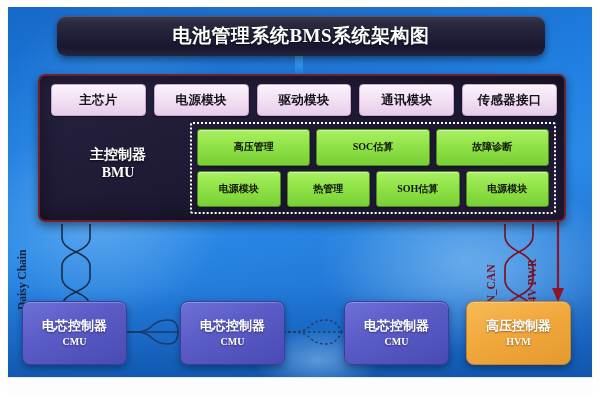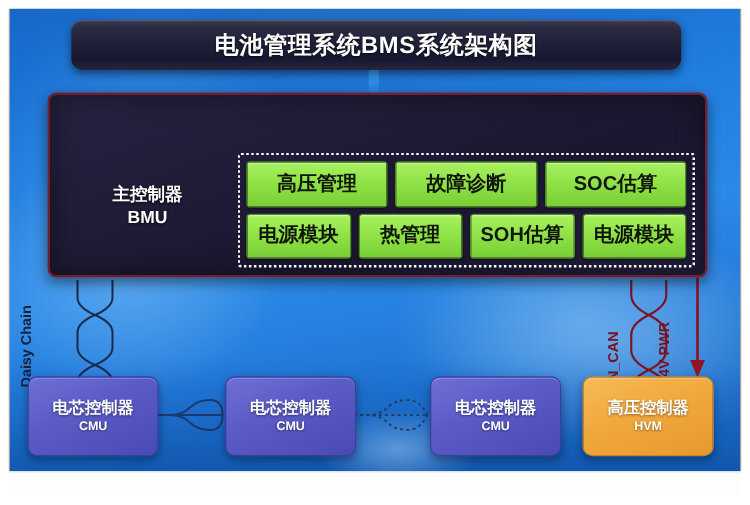--- a/index.html
+++ b/index.html
@@ -3,22 +3,23 @@
 <meta charset="utf-8">
 <style>
   html,body{margin:0;padding:0;background:#fff;}
   body{
     font-family:"Liberation Sans","DejaVu Sans",sans-serif;
   }
   #canvas{
     position:relative;
     width:600px;height:404px;
     overflow:hidden;
-    background:#a3a3a3;
+    background:#fef9c3;
     box-sizing:border-box;
+    font-family:Liberation Serif, serif;
   }
   
   #bg{
     position:absolute;left:8px;top:6px;width:584px;height:372px;
     background:
       radial-gradient(ellipse 240px 150px at 78% 68%, rgba(120,185,240,.55) 0%, rgba(120,185,240,0) 62%),
       radial-gradient(ellipse 200px 260px at 18% 42%, rgba(90,165,235,.45) 0%, rgba(90,165,235,0) 64%),
       radial-gradient(ellipse 420px 120px at 50% 4%, rgba(40,110,195,.75) 0%, rgba(40,110,195,0) 70%),
       linear-gradient(170deg,#1668c8 0%,#1d7bdd 26%,#2b8ae8 52%,#1f73d2 78%,#1a63bd 100%);
     overflow:hidden;
@@ -103,21 +104,21 @@
     padding:5px 5px;
     display:flex;flex-direction:column;gap:5px;
   }
   .func-row{display:flex;gap:6px;flex:1 1 0;}
   .func-box{
     flex:1 1 0;border-radius:3px;
     background:linear-gradient(180deg,#a9f061 0%,#8fe246 48%,#78cf35 100%);
     border:1px solid #4e8a1f;
     box-shadow:0 1px 2px rgba(0,0,0,.4), inset 0 1px 0 rgba(255,255,255,.45);
     display:flex;align-items:center;justify-content:center;
-    color:#10160a;font-size:16px;font-weight:bold;white-space:nowrap;
+    color:#10160a;font-size:10px;font-weight:bold;white-space:nowrap;
   }
 
   
   #links{position:absolute;left:0;top:0;width:600px;height:404px;pointer-events:none;}
 
   
   .vlabel{
     position:absolute;
     font-size:11.5px;font-weight:bold;white-space:nowrap;
     transform-origin:left bottom;
@@ -190,31 +191,38 @@
   </svg>
 
   <div class="title-link"></div>
 
   <div id="title-bar">
     <span id="title-text">电池管理系统BMS系统架构图</span>
   </div>
 
   <div id="bmu-panel">
 
+    <div id="module-row">
+      <div class="mod-box">主芯片</div>
+      <div class="mod-box">电源模块</div>
+      <div class="mod-box">驱动模块</div>
+      <div class="mod-box">通讯模块</div>
+      <div class="mod-box">传感器接口</div>
+    </div>
 
     <div id="bmu-label">
       <div>主控制器</div>
       <div>BMU</div>
     </div>
 
     <div id="func-grid">
       <div class="func-row">
         <div class="func-box">高压管理</div>
+        <div class="func-box">SOC估算</div>
         <div class="func-box">故障诊断</div>
-        <div class="func-box">SOC估算</div>
       </div>
       <div class="func-row">
         <div class="func-box">电源模块</div>
         <div class="func-box">热管理</div>
         <div class="func-box">SOH估算</div>
         <div class="func-box">电源模块</div>
       </div>
     </div>
   </div>
 

